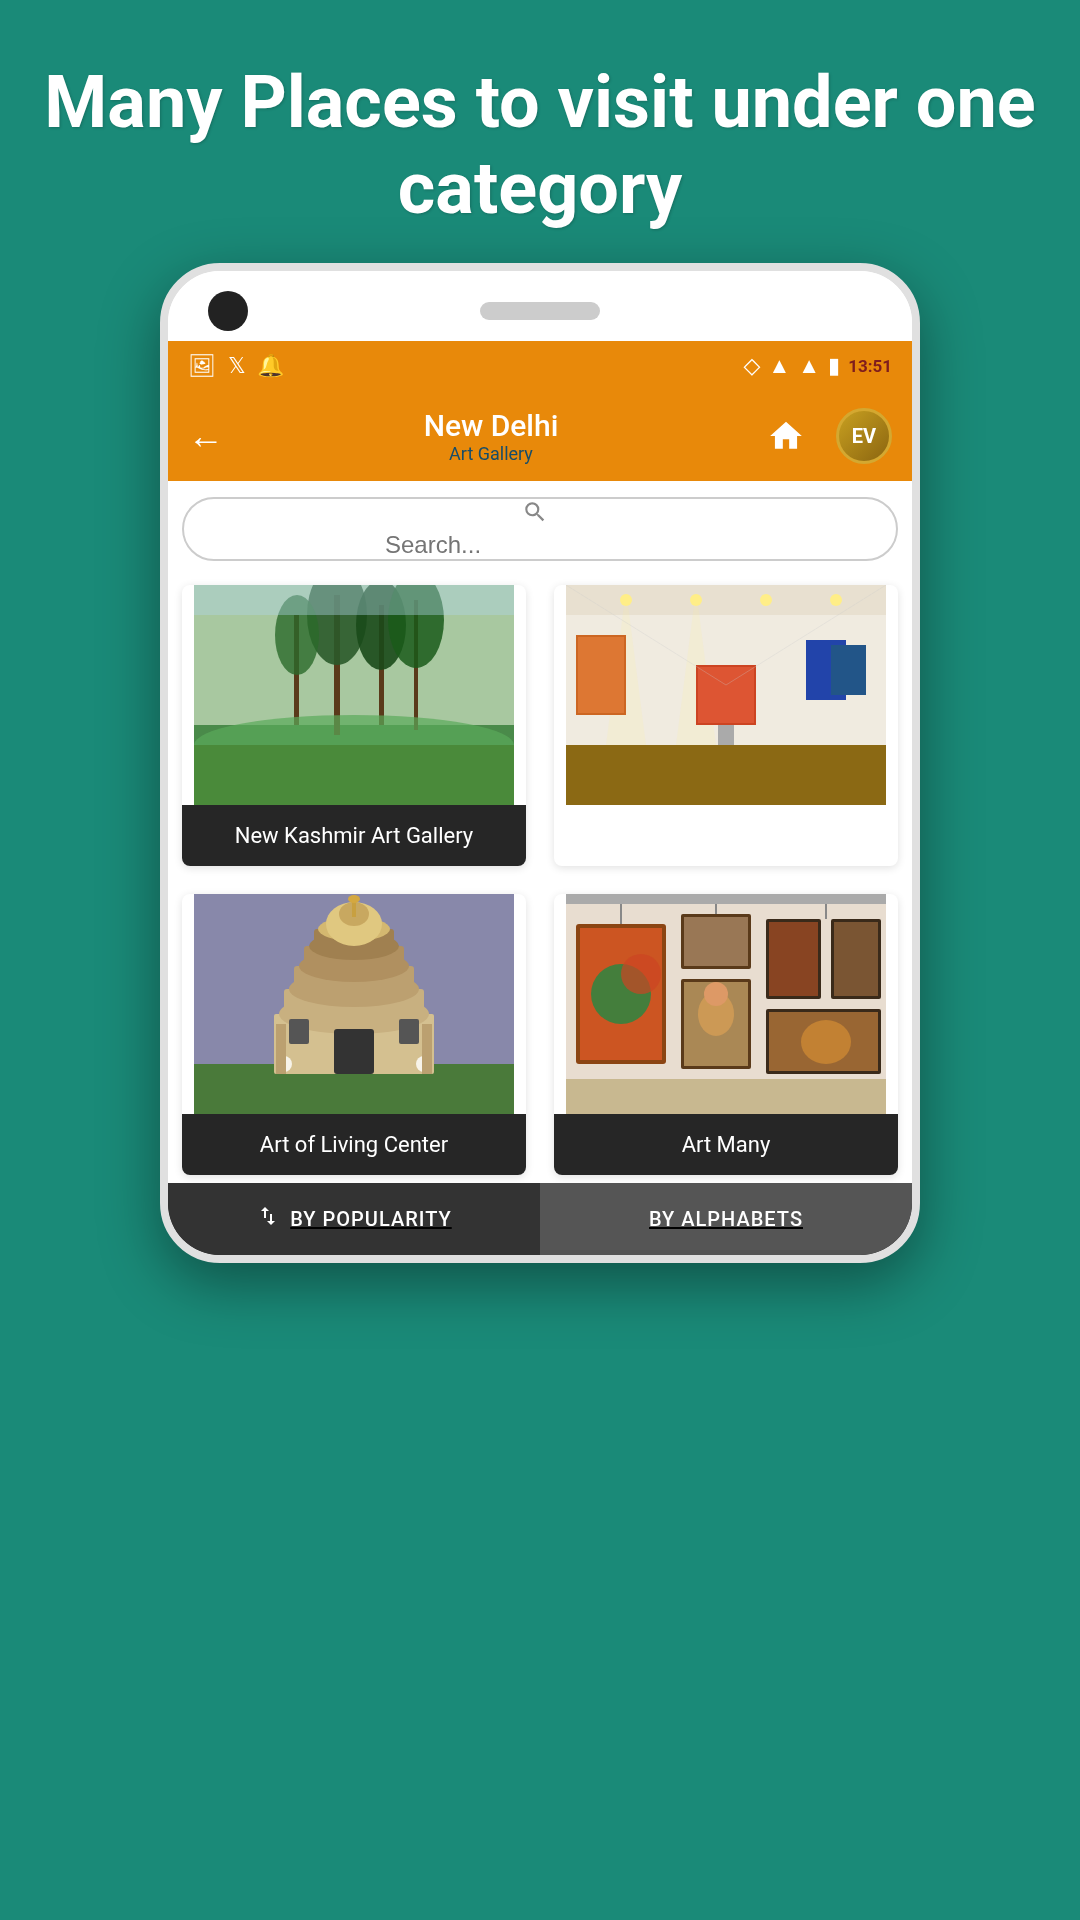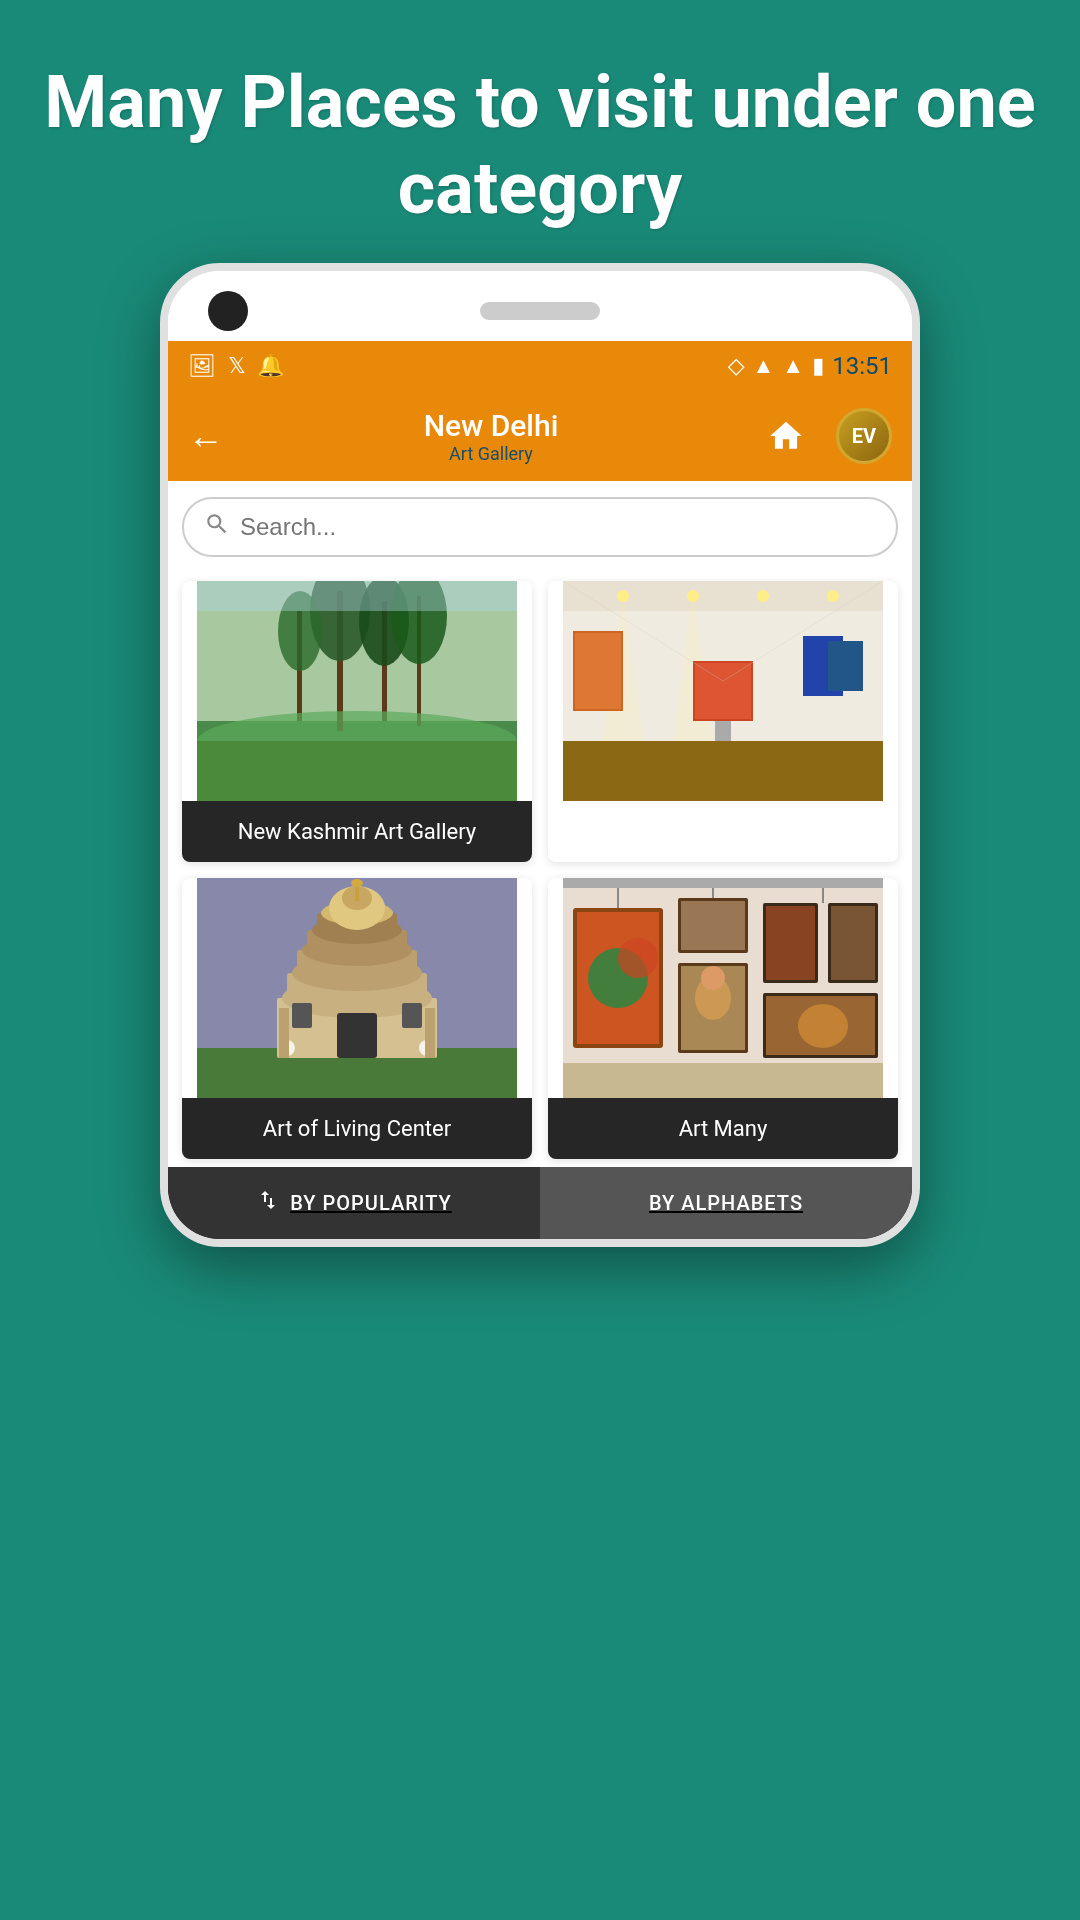--- a/index.html
+++ b/index.html
@@ -81,23 +81,23 @@
       font-size: 22px;
     }
 
     .status-icons-right {
       display: flex;
       align-items: center;
       gap: 8px;
     }
 
     .status-time {
-      color: #0c4a6e;
-      font-size: 24px;
-      font-weight: normal;
+      color: #7f1d1d;
+      font-size: 17px;
+      font-weight: bold;
     }
 
     
     .app-bar {
       background: #e8890a;
       display: flex;
       align-items: center;
       justify-content: space-between;
       padding: 14px 20px;
       height: 90px;
@@ -158,22 +158,23 @@
     .search-container {
       padding: 16px 14px;
       background: white;
     }
 
     .search-bar {
       display: flex;
       align-items: center;
       border: 2px solid #ccc;
       border-radius: 40px;
-      padding: 12px 20px;
+      padding: 0 20px;
       background: white;
+      flex-direction: column;
     }
 
     .search-icon {
       color: #888;
       font-size: 26px;
       margin-right: 10px;
     }
 
     .search-input {
       border: none;
@@ -181,21 +182,21 @@
       font-size: 24px;
       color: #333;
       flex: 1;
       background: transparent;
     }
 
     
     .places-grid {
       display: grid;
       grid-template-columns: 1fr 1fr;
-      gap: 16px;
+      gap: 28px;
       padding: 8px 14px;
       background: white;
     }
 
     .place-card {
       border-radius: 8px;
       overflow: hidden;
       box-shadow: 0 2px 8px rgba(0,0,0,0.12);
       cursor: pointer;
     }

